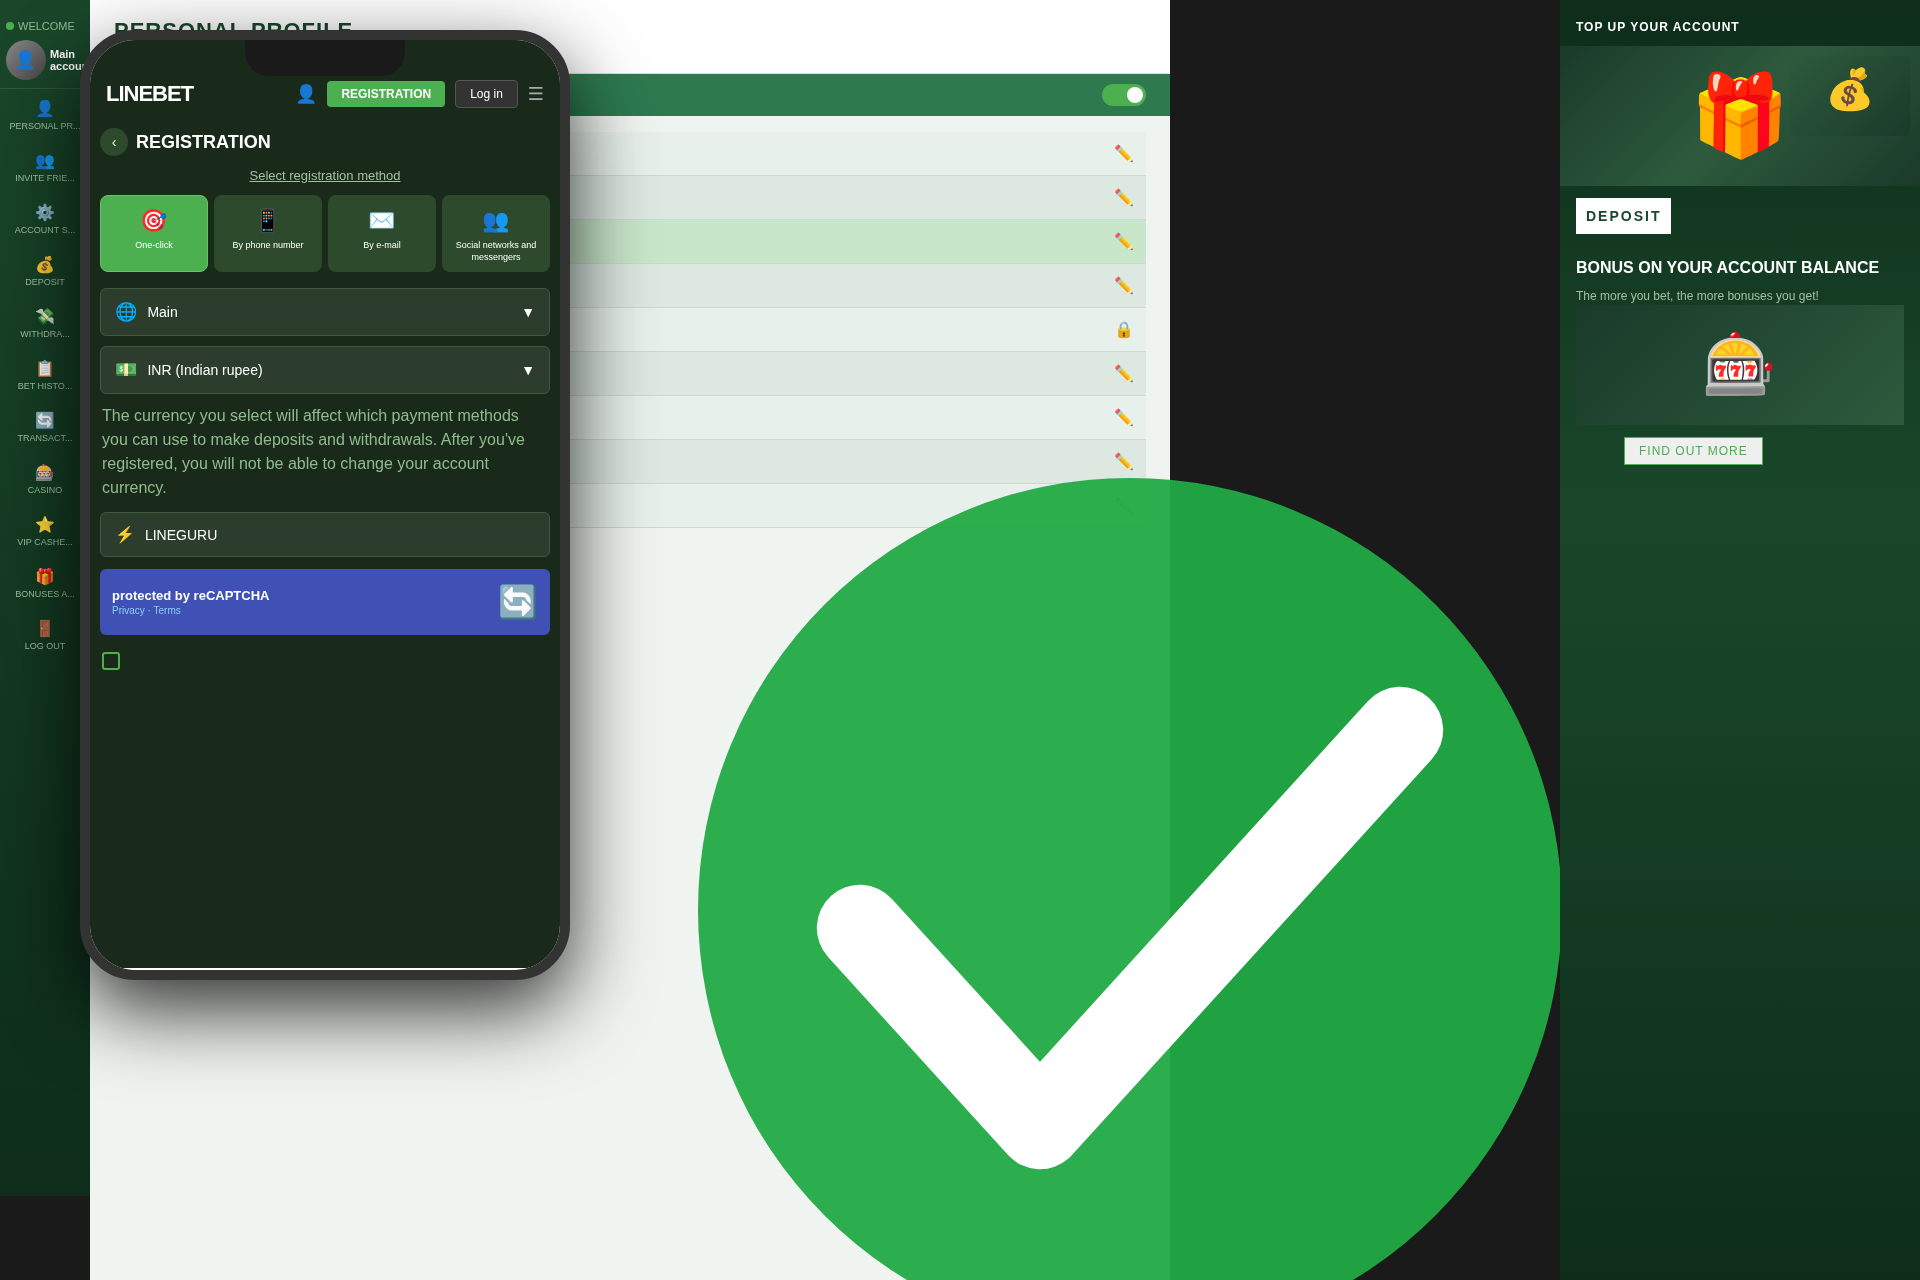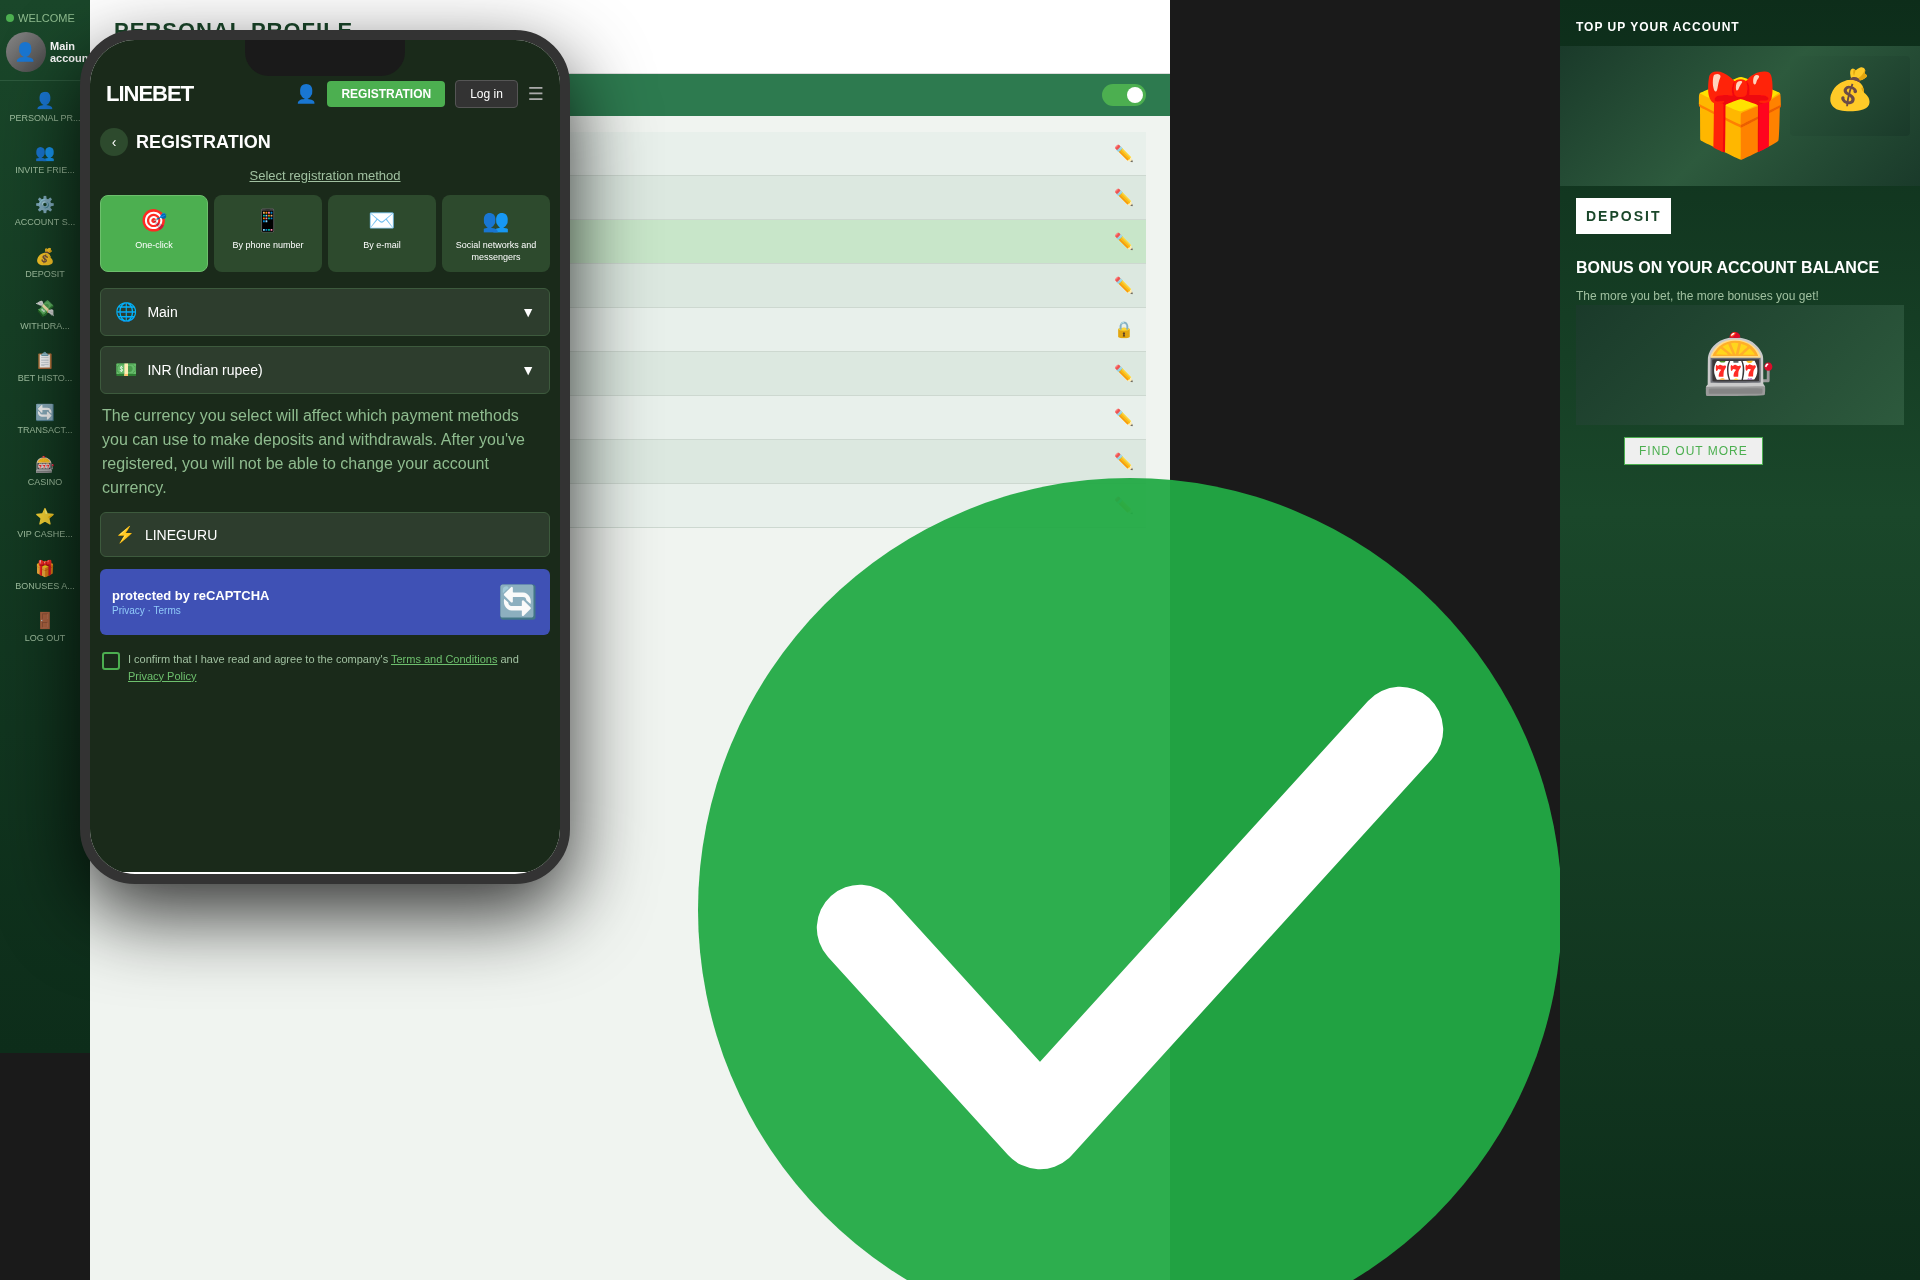--- a/index.html
+++ b/index.html
@@ -10,26 +10,26 @@
       font-family: Arial, sans-serif;
       background: #1a1a1a;
       position: relative;
     }
 
     
     .sidebar {
       position: absolute;
       left: 0; top: 0;
       width: 90px;
-      height: 1053px;
+      height: 1196px;
       background: linear-gradient(180deg, #1a472a 0%, #0d2d1a 100%);
       display: flex;
       flex-direction: column;
       align-items: center;
-      padding-top: 4px;
+      padding-top: 12px;
       z-index: 10;
     }
 
     .sidebar-welcome {
       width: 100%;
       padding: 8px 6px 4px;
       color: #8fbc8f;
       font-size: 11px;
       text-transform: uppercase;
       display: flex;
@@ -265,21 +265,21 @@
     .phone-overlay {
       position: absolute;
       left: 80px; top: 30px;
       width: 490px;
       height: 950px;
       z-index: 100;
     }
 
     .phone-frame {
       width: 490px;
-      height: 854px;
+      height: 950px;
       background: #1a1a1a;
       border-radius: 55px;
       border: 10px solid #333;
       box-shadow: 0 30px 80px rgba(0,0,0,0.8), inset 0 0 0 2px #555;
       overflow: hidden;
       position: relative;
     }
 
     .phone-notch {
       position: absolute;
@@ -712,23 +712,20 @@
           <div class="recaptcha-box">
             <div class="recaptcha-left">
               <div class="recaptcha-text-main">protected by reCAPTCHA</div>
               <div class="recaptcha-links">Privacy · Terms</div>
             </div>
             <span class="recaptcha-icon">🔄</span>
           </div>
 
           <div class="terms-row">
             <div class="terms-checkbox"></div>
-            <span class="terms-text">
-              I confirm that I have read and agree to the company's <a>Terms and Conditions</a> and <a>Privacy Policy</a>
-            </span>
           </div>
         </div>
       </div>
     </div>
   </div>
 </div>
 
 <div class="right-panel">
   <div class="top-up-header">TOP UP YOUR ACCOUNT</div>
 

